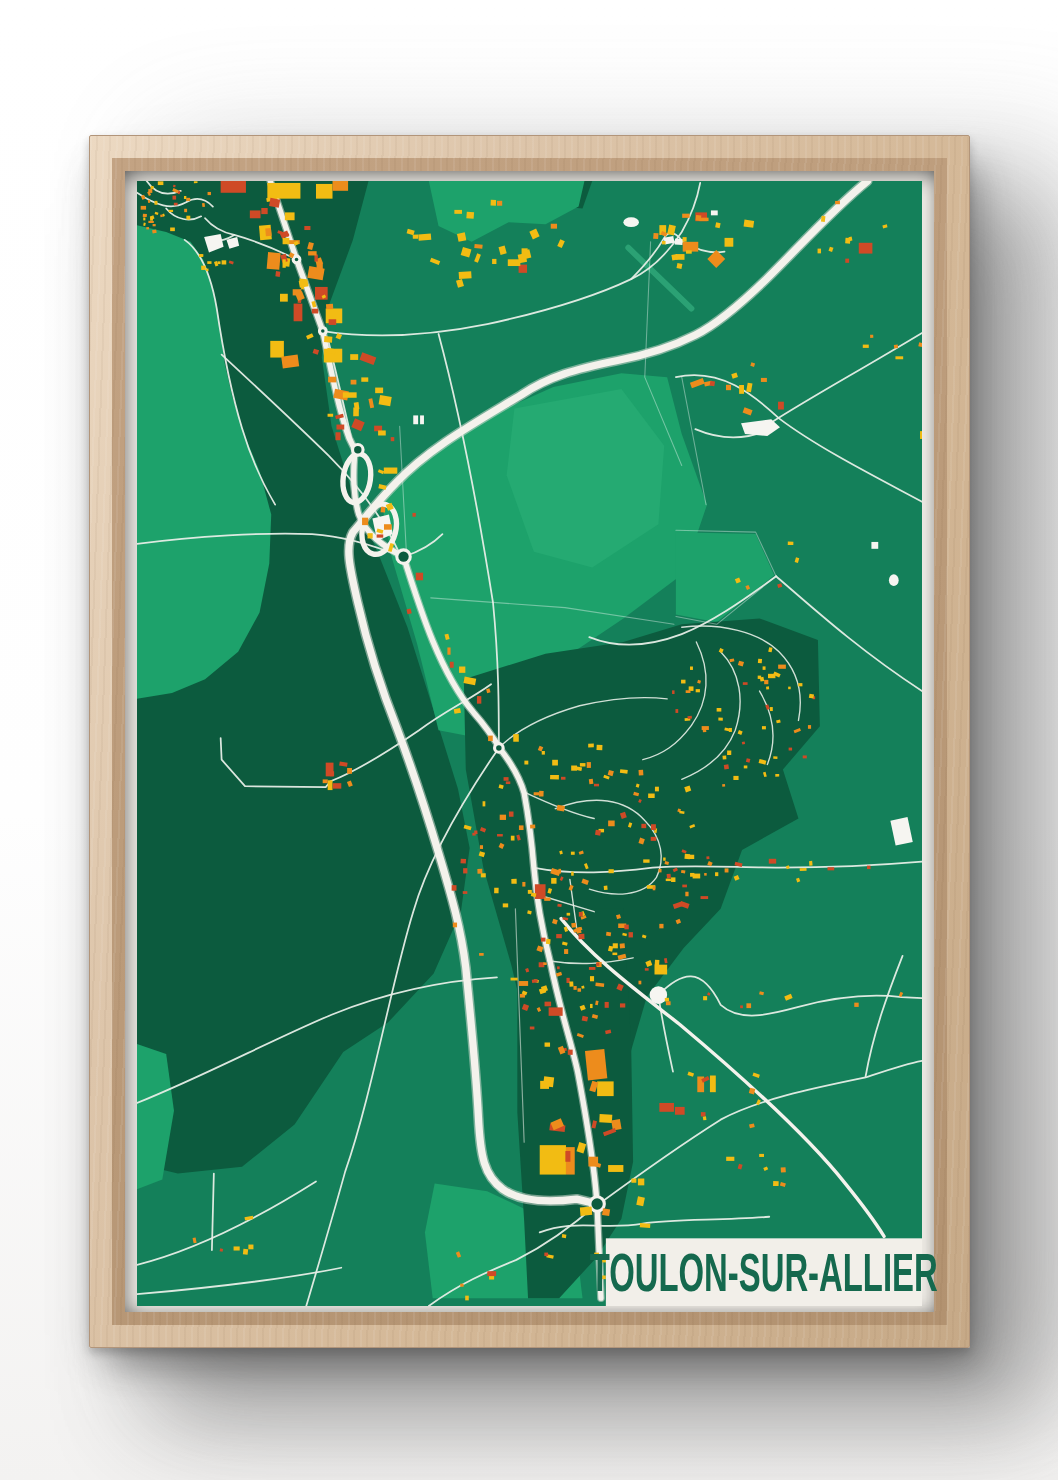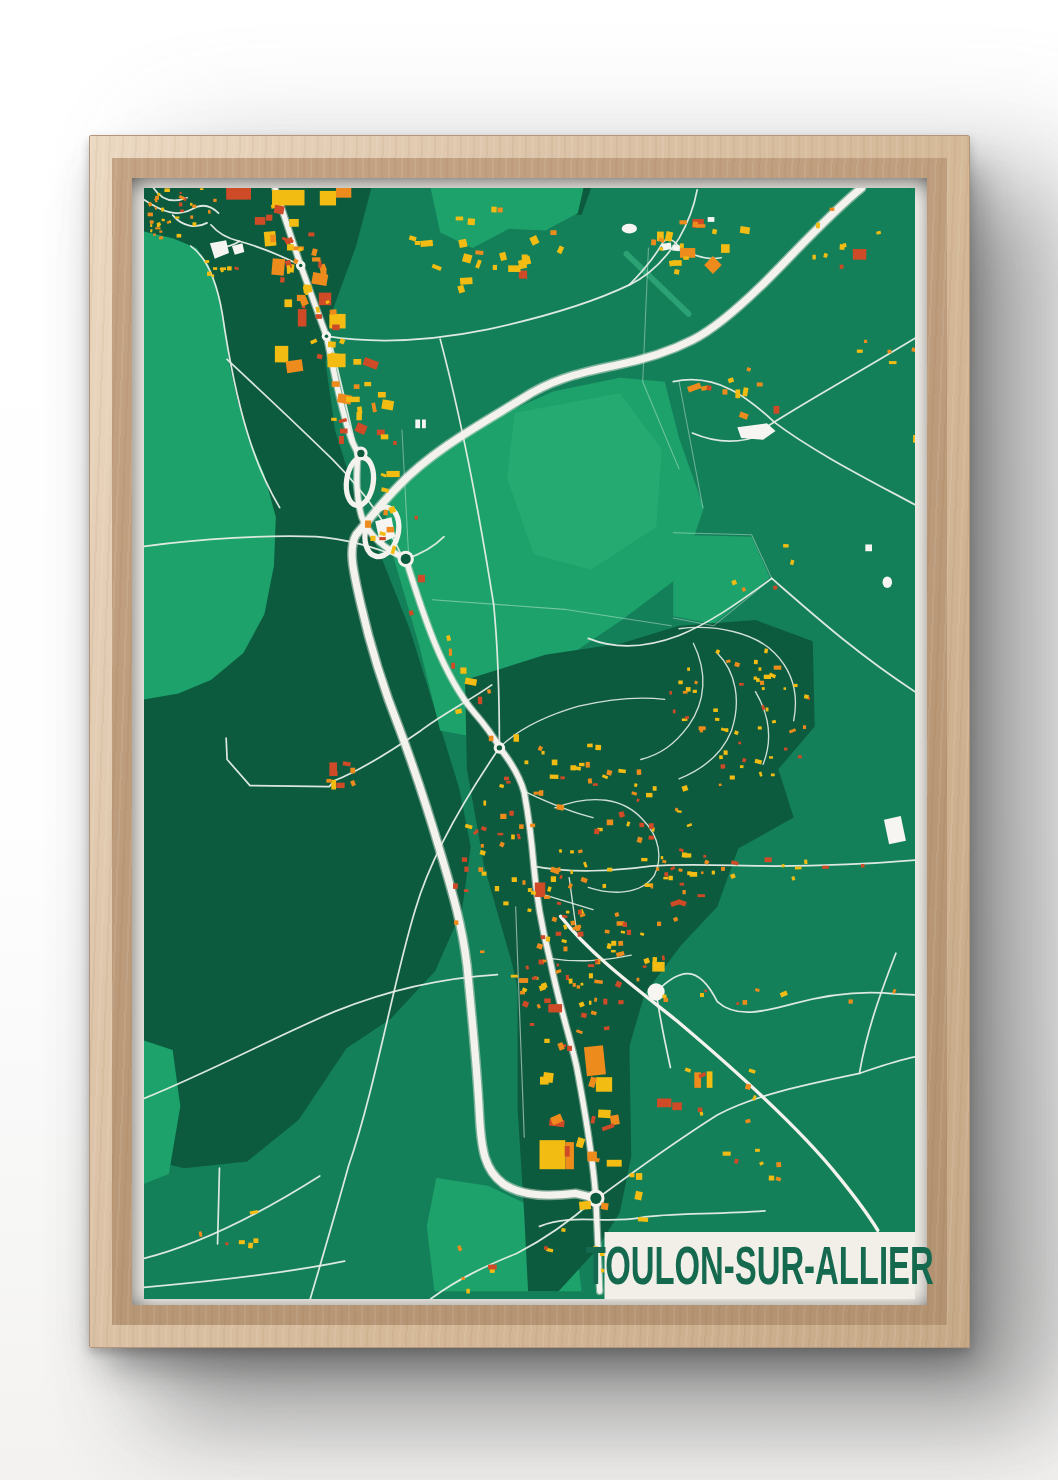--- a/index.html
+++ b/index.html
@@ -9,21 +9,21 @@
   .frame{position:absolute;left:89px;top:135px;width:881px;height:1213px;box-sizing:border-box;
          padding:22px;border-radius:2px;border:1px solid #b2957a;
          background:linear-gradient(115deg,#ecd9c2 0%,#ddc5aa 30%,#d4b897 62%,#c6a987 100%);
          box-shadow: 16px 24px 34px -6px rgba(40,40,40,.34),
                      62px 70px 95px 2px rgba(90,90,90,.45),
                      95px 30px 120px 14px rgba(120,120,120,.30),
                      -6px 22px 36px -12px rgba(80,80,80,.22),
                      0 5px 10px rgba(0,0,0,.22);}
   .frame::before{content:"";position:absolute;inset:0;border-radius:2px;pointer-events:none;
          background:repeating-linear-gradient(92deg,rgba(255,255,255,.08) 0 2px,rgba(0,0,0,0) 2px 6px,rgba(96,64,32,.05) 6px 8px,rgba(0,0,0,0) 8px 13px);}
-  .lip{width:100%;height:100%;box-sizing:border-box;padding:20px;
+  .lip{width:100%;height:100%;box-sizing:border-box;padding:13px;
        background:linear-gradient(150deg,#c3a383,#b29270);}
   .poster{width:100%;height:100%;box-sizing:border-box;background:#f2efe9;position:relative;
           padding:10px 12px 6px 12px;
           box-shadow: inset 0 18px 22px -15px rgba(0,0,0,.55),
                       inset 18px 0 22px -15px rgba(0,0,0,.38),
                       inset -13px 0 18px -13px rgba(0,0,0,.30),
                       inset 0 -13px 18px -13px rgba(0,0,0,.30);}
   .map-wrap{position:relative;width:100%;height:100%;}
   .map-wrap svg{display:block;width:100%;height:100%;}
   .title-band{position:absolute;left:59.73%;top:94.0%;width:40.27%;height:6.0%;

